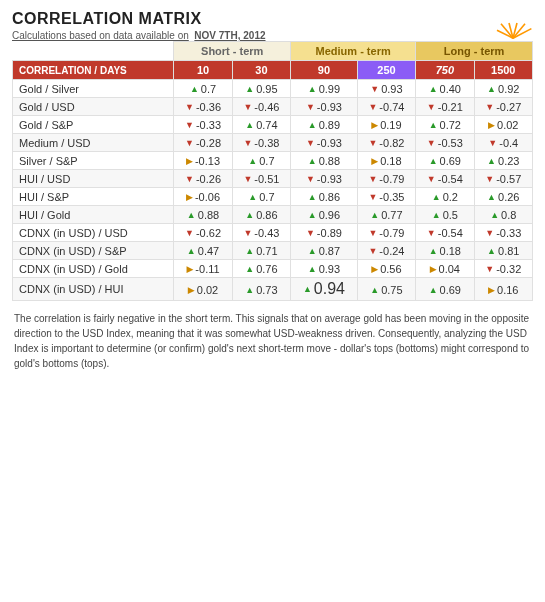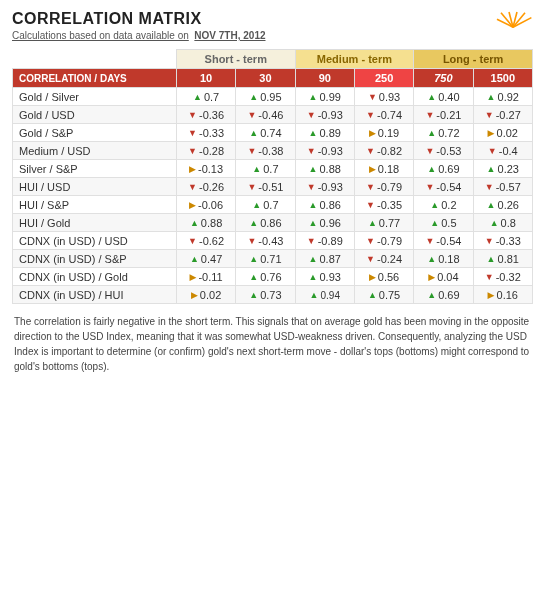--- a/index.html
+++ b/index.html
@@ -9,22 +9,21 @@
       width: 545px;
       font-size: 12px;
       color: #333;
     }
     .container {
       padding: 10px 12px;
     }
     .header {
       display: flex;
       justify-content: space-between;
-      align-items: flex-start;
-      margin-bottom: 8px;
+      align-items: flex-end;
     }
     .title-block {}
     .title {
       font-size: 16px;
       font-weight: bold;
       color: #222;
       letter-spacing: 0.5px;
     }
     .subtitle {
       font-size: 10px;
@@ -152,21 +151,21 @@
         <th colspan="2" class="short" style="background:#f5f0dc;color:#666;font-size:11px;border:1px solid #ddd;">Short - term</th>
         <th colspan="2" class="medium" style="background:#f5e090;color:#886600;font-size:11px;border:1px solid #ddd;">Medium - term</th>
         <th colspan="2" class="long" style="background:#e8c860;color:#775500;font-size:11px;border:1px solid #ddd;">Long - term</th>
       </tr>
 
       <tr class="col-header">
         <th class="label-col" style="background:#c0392b;color:#fff;text-align:left;padding-left:6px;font-size:10px;">CORRELATION / DAYS</th>
         <th class="num-col" style="background:#c0392b;color:#fff;">10</th>
         <th class="num-col" style="background:#c0392b;color:#fff;">30</th>
         <th class="num-col" style="background:#c0392b;color:#fff;">90</th>
-        <th class="num-col" style="background:#ef4444;color:#fff;margin-left:40px;">250</th>
+        <th class="num-col" style="background:#8b5cf6;color:#fff;margin-left:40px;">250</th>
         <th class="num-col" style="background:#c0392b;color:#fff;font-style:italic;">750</th>
         <th class="num-col" style="background:#c0392b;color:#fff;">1500</th>
       </tr>
     </thead>
     <tbody id="table-body">
     <tr style="background: rgb(255, 255, 255);">
           <td class="row-label">Gold / Silver</td>
           <td><span style="display:inline-flex;align-items:center;gap:2px;">
               <span style="color:#2a9a2a;font-size:9px;">▲</span>
               <span style="font-size:11px;">0.7</span>
@@ -467,21 +466,21 @@
           <td><span style="display:inline-flex;align-items:center;gap:2px;">
               <span style="color:#cc8800;font-size:9px;">▶</span>
               <span style="font-size:11px;">0.02</span>
             </span></td>
           <td><span style="display:inline-flex;align-items:center;gap:2px;">
               <span style="color:#2a9a2a;font-size:9px;">▲</span>
               <span style="font-size:11px;">0.73</span>
             </span></td>
           <td><span style="display:inline-flex;align-items:center;gap:2px;">
               <span style="color:#2a9a2a;font-size:9px;">▲</span>
-              <span style="font-size:10px;">0.94</span>
+              <span style="font-size:16px;">0.94</span>
             </span></td>
           <td><span style="display:inline-flex;align-items:center;gap:2px;">
               <span style="color:#2a9a2a;font-size:9px;">▲</span>
               <span style="font-size:11px;">0.75</span>
             </span></td>
           <td><span style="display:inline-flex;align-items:center;gap:2px;">
               <span style="color:#2a9a2a;font-size:9px;">▲</span>
               <span style="font-size:11px;">0.69</span>
             </span></td>
           <td><span style="display:inline-flex;align-items:center;gap:2px;">

